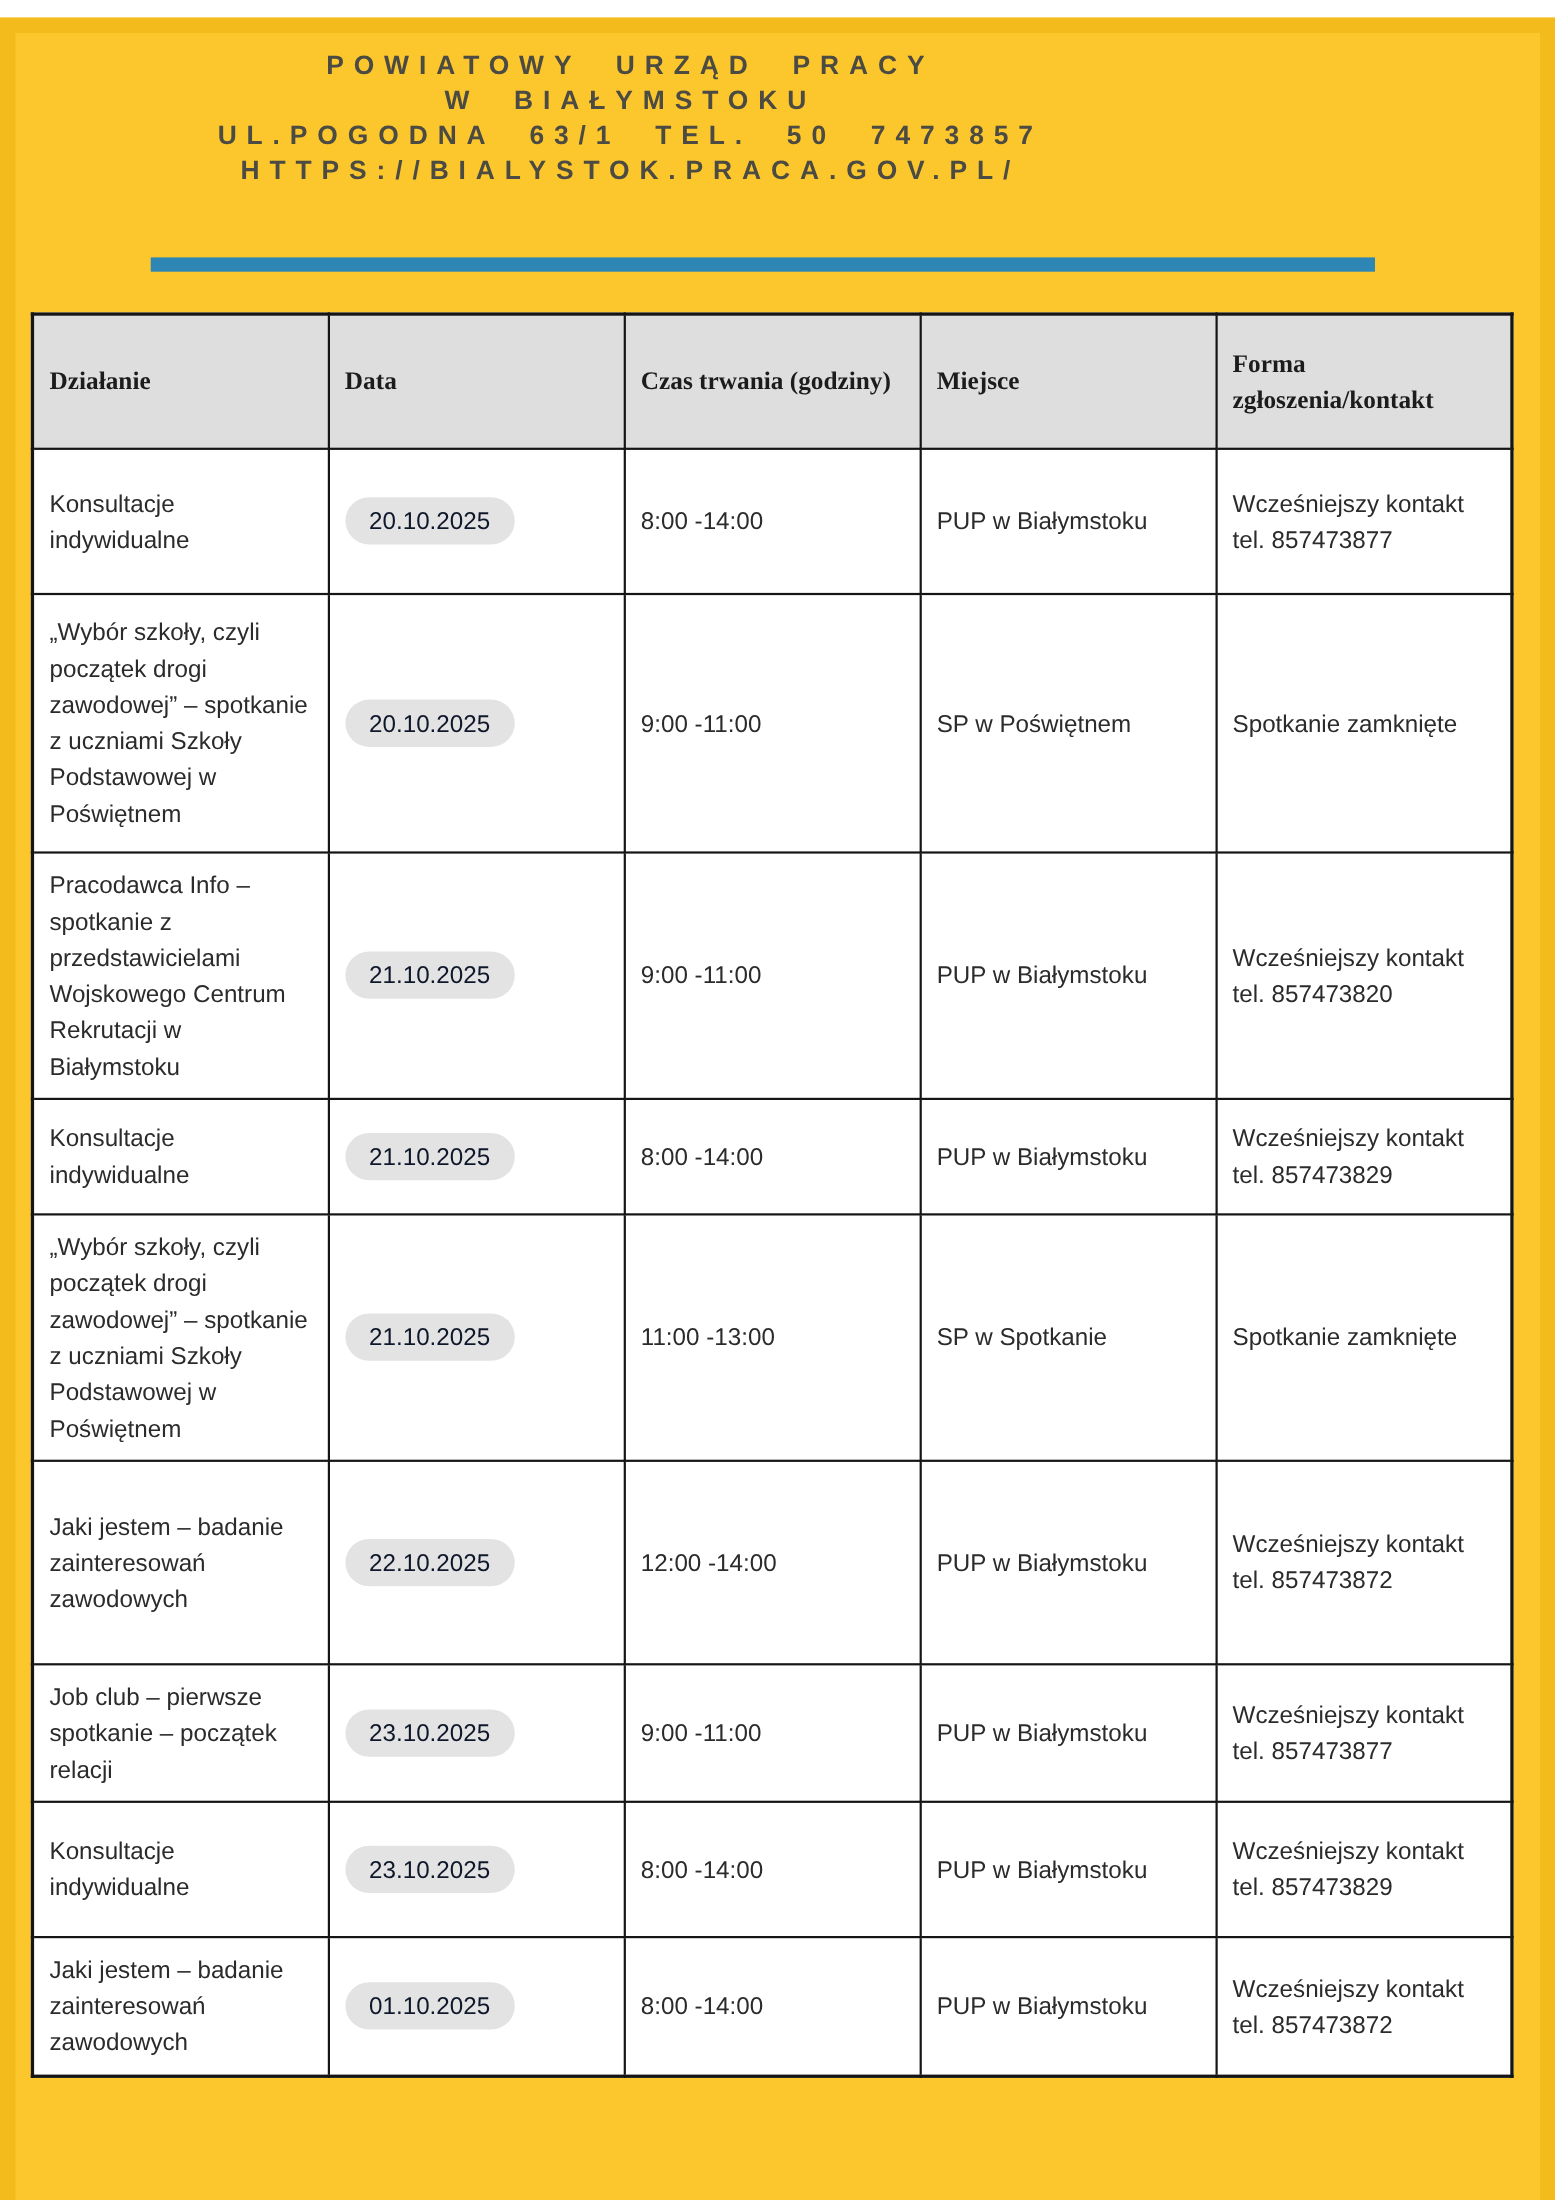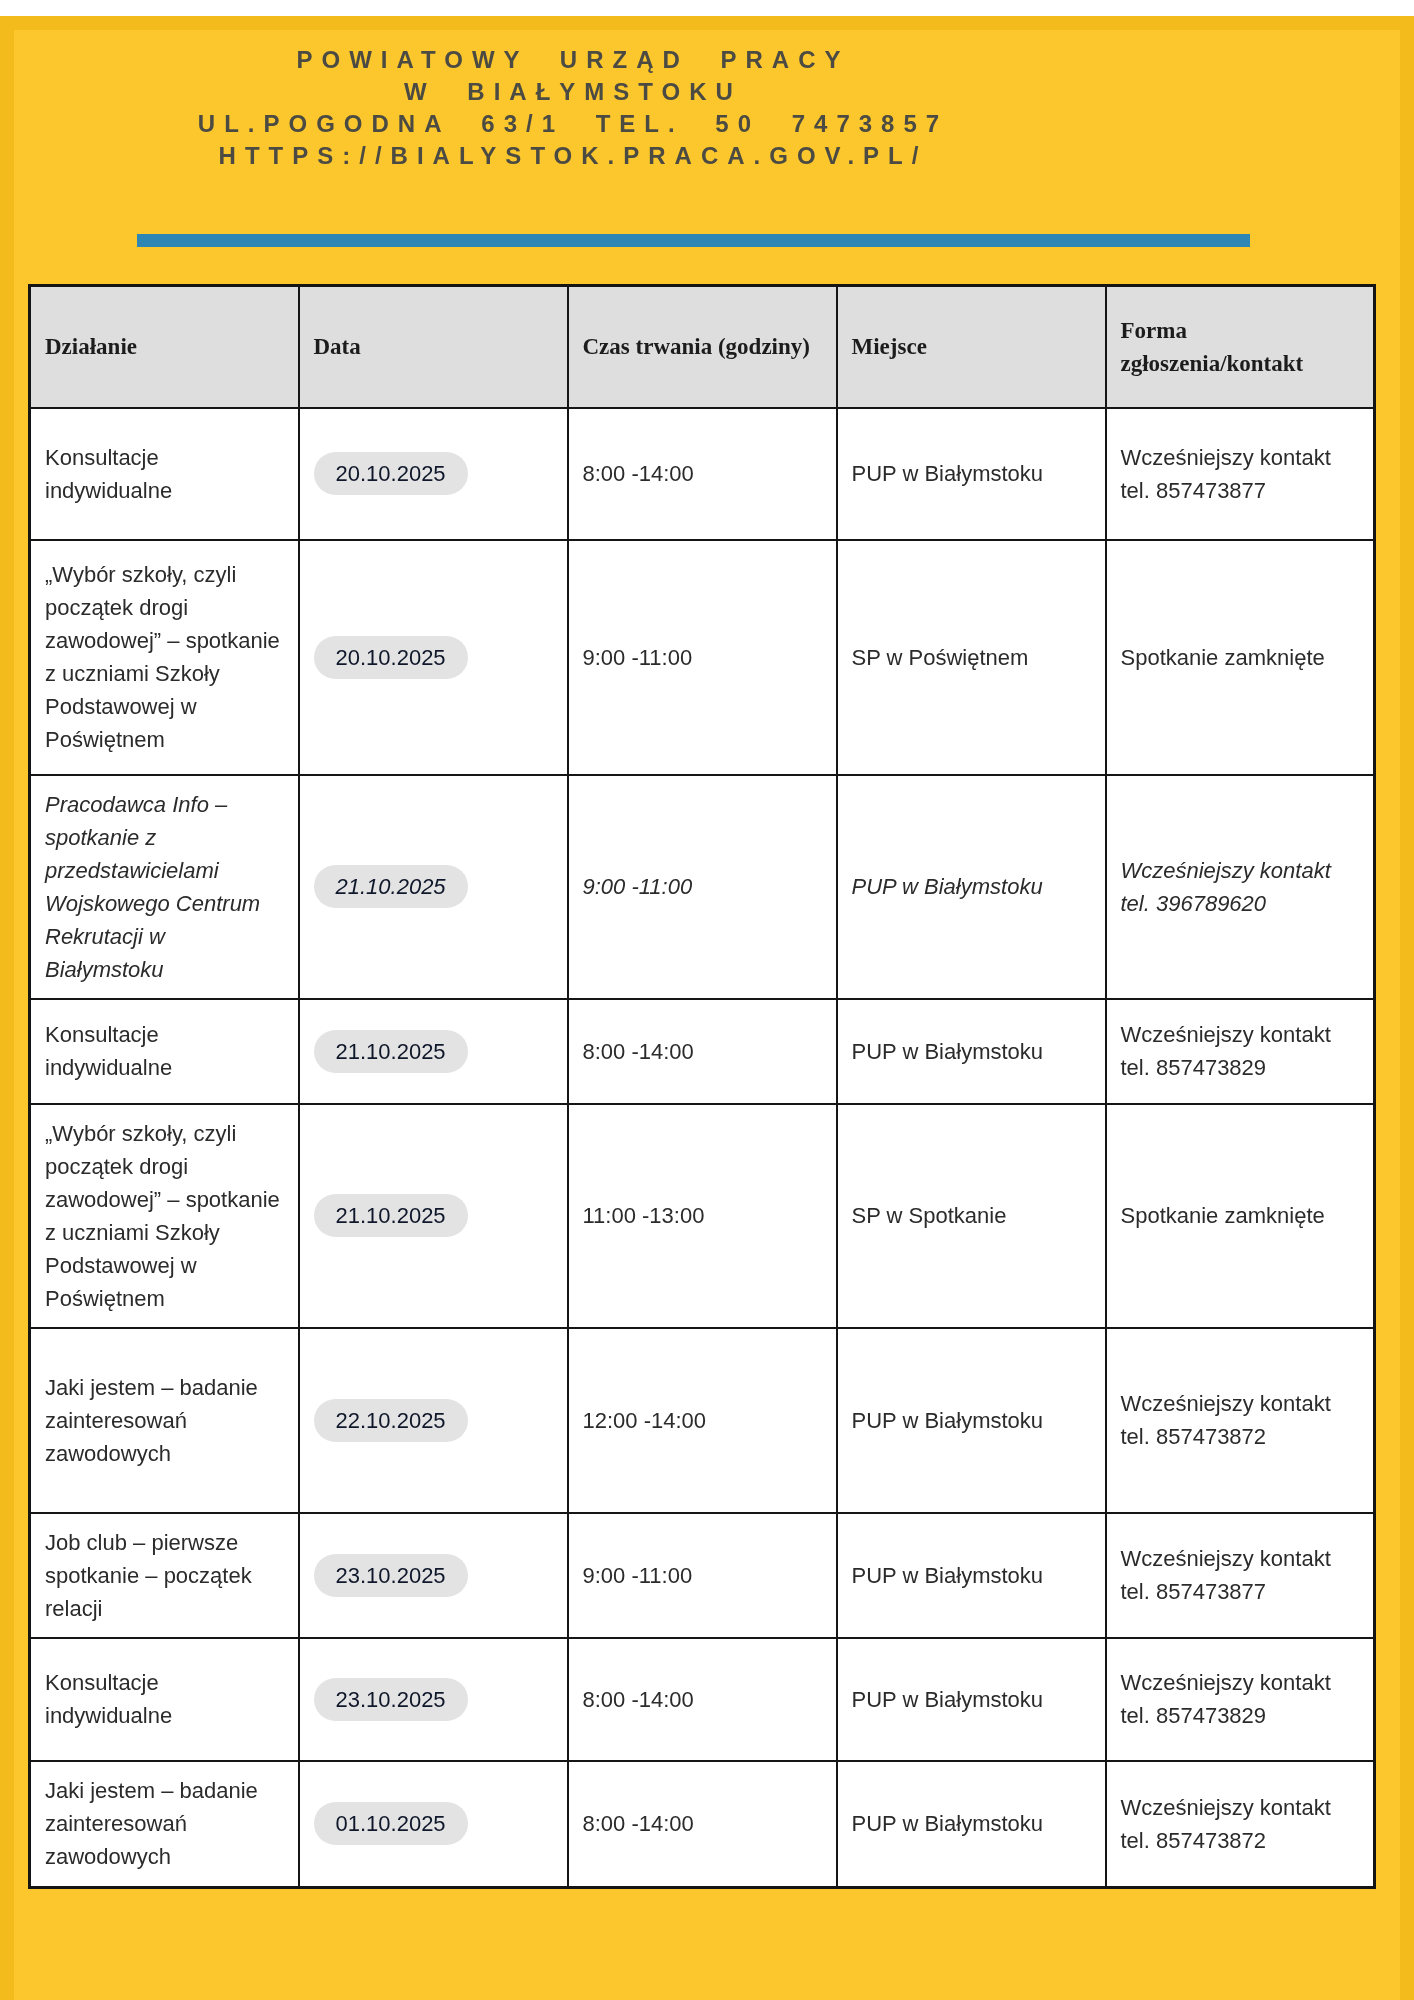--- a/index.html
+++ b/index.html
@@ -53,21 +53,21 @@
   }
   table.schedule th{
     background:#DEDEDE;
     font-weight:bold;
     color:#1C1C1C;
     font-size:23px;
   }
   thead tr{height:122px;font-family:Liberation Serif, serif;}
   tbody tr:nth-child(1){height:132px;}
   tbody tr:nth-child(2){height:235px;}
-  tbody tr:nth-child(3){height:192px;font-style:italic;}
+  tbody tr:nth-child(3){height:192px;}
   tbody tr:nth-child(4){height:105px;}
   tbody tr:nth-child(5){height:205px;}
   tbody tr:nth-child(6){height:185px;}
   tbody tr:nth-child(7){height:113px;}
   tbody tr:nth-child(8){height:123px;}
   tbody tr:nth-child(9){height:127px;}
   tbody tr:nth-child(10){height:122px;}
   .pill{
     display:inline-block;
     background:#E3E3E3;
@@ -115,21 +115,21 @@
         <td><span class="pill">20.10.2025</span></td>
         <td>9:00 -11:00</td>
         <td>SP w Poświętnem</td>
         <td>Spotkanie zamknięte</td>
       </tr>
       <tr>
         <td>Pracodawca Info – spotkanie z przedstawicielami Wojskowego Centrum Rekrutacji w Białymstoku</td>
         <td><span class="pill">21.10.2025</span></td>
         <td>9:00 -11:00</td>
         <td>PUP w Białymstoku</td>
-        <td>Wcześniejszy kontakt tel. 396789620</td>
+        <td>Wcześniejszy kontakt tel. 857473820</td>
       </tr>
       <tr>
         <td>Konsultacje indywidualne</td>
         <td><span class="pill">21.10.2025</span></td>
         <td>8:00 -14:00</td>
         <td>PUP w Białymstoku</td>
         <td>Wcześniejszy kontakt tel. 857473829</td>
       </tr>
       <tr>
         <td>„Wybór szkoły, czyli początek drogi zawodowej” – spotkanie z uczniami Szkoły Podstawowej w Poświętnem</td>

